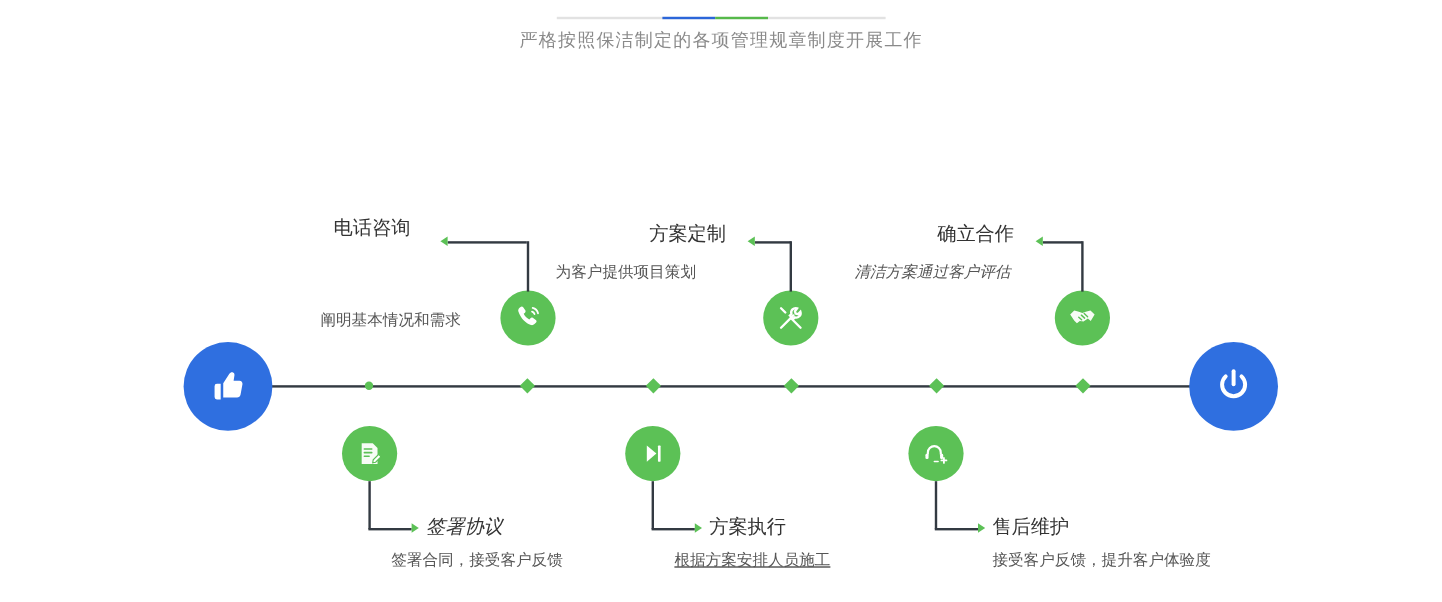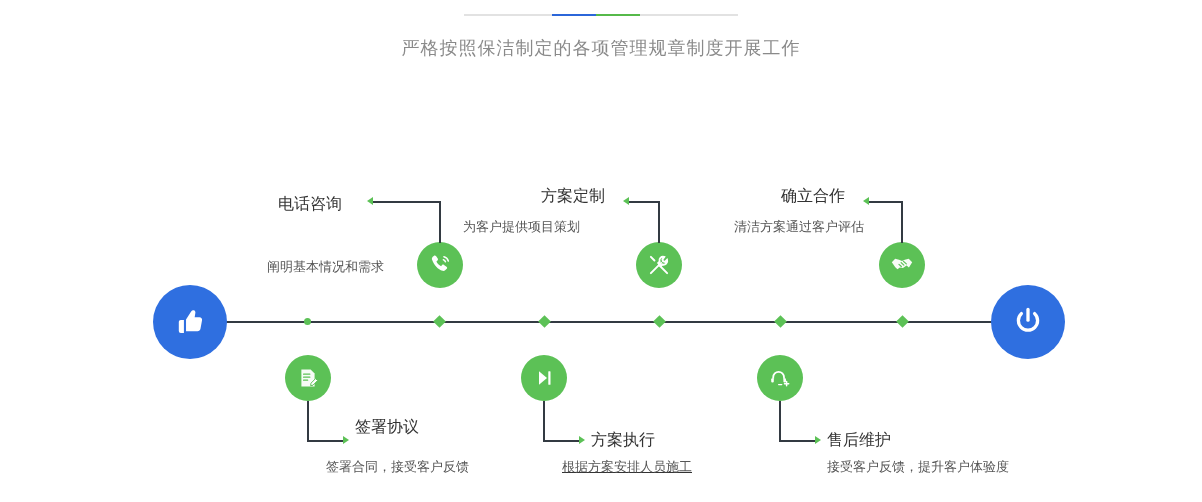--- a/index.html
+++ b/index.html
@@ -20,21 +20,21 @@
     font-weight:400;margin-top:38px;line-height:44px;
   }
   .rule{
     position:relative;width:274px;height:2px;margin:14px auto 0;
     background:#e2e2e2;
   }
   .rule .seg{position:absolute;top:0;height:2px;width:44px;}
   .rule .seg.blue{left:88px;background:#2b66d9;}
   .rule .seg.green{left:132px;background:#56b94a;}
   .subtitle{
-    font-size:18px;color:#8a8a8a;margin-top:20px;letter-spacing:1px;
+    font-size:15px;color:#8a8a8a;margin-top:8px;letter-spacing:1px;
   }
 
   
   .axis{
     position:absolute;left:160px;top:321px;width:882px;height:2px;
     background:#333a42;
   }
   .endcap{
     position:absolute;border-radius:50%;background:#2f6fe0;
     display:flex;align-items:center;justify-content:center;color:#fff;
@@ -106,41 +106,41 @@
         <path d="M6.3 3.6c.6-.6 1.5-.5 2 .2l1.6 2.3c.4.6.3 1.3-.2 1.8l-1 .9c.8 1.9 2.4 3.5 4.3 4.3l.9-1c.5-.5 1.2-.6 1.8-.2l2.3 1.6c.7.5.8 1.4.2 2l-1.2 1.2c-.7.7-1.8 1-2.7.7C10.3 16.2 6.4 12.3 4.6 7c-.3-.9 0-2 .7-2.7l1-0.7z"></path>
         <path d="M15.6 4.3a5.6 5.6 0 0 1 4.1 4.1" stroke="#ffffff" stroke-width="1.4" fill="none" stroke-linecap="round"></path>
         <path d="M15.1 7.1a2.8 2.8 0 0 1 1.9 1.9" stroke="#ffffff" stroke-width="1.4" fill="none" stroke-linecap="round"></path>
       </svg>
     </span>
   </div>
   <div class="diamond" style="left:435px;top:317px;"></div>
   <div class="connector vline" style="left:439px;top:201px;height:42px;"></div>
   <div class="connector hline" style="left:373px;top:201px;width:66px;"></div>
   <div class="arrowL" style="left:367px;top:197px;"></div>
-  <div class="lbl" style="left:255px;top:194px;text-align:center;width:110px;">
+  <div class="lbl" style="left:255px;top:181px;text-align:center;width:110px;">
     <div class="t">电话咨询</div>
   </div>
   <div class="lbl" style="left:253px;top:213px;text-align:center;width:145px;margin-top:40px;">
     <div class="d">阐明基本情况和需求</div>
   </div>
 
   <div class="node" style="left:285px;top:355px;">
     <span>
       <svg width="24" height="24" viewBox="0 0 24 24" fill="#ffffff">
         <path d="M5.4 3.4h9.2l4 4v13.2H5.4z" opacity="0.95"></path>
         <path d="M7.6 8.2h6.2M7.6 11.2h6.2M7.6 14.2h4" stroke="#5cc156" stroke-width="1.3" stroke-linecap="round"></path>
         <path d="M19.6 12.6l2 2-4.6 4.6-2.4.4.4-2.4z" fill="#ffffff" stroke="#5cc156" stroke-width="1"></path>
       </svg>
     </span>
   </div>
   <div class="dot" style="left:304px;top:318px;"></div>
   <div class="connector vline" style="left:307px;top:401px;height:40px;"></div>
   <div class="connector hline" style="left:307px;top:440px;width:36px;"></div>
   <div class="arrowR" style="left:343px;top:436px;"></div>
-  <div class="lbl" style="left:355px;top:417px;">
+  <div class="lbl" style="left:355px;top:430px;font-style:italic;">
     <div class="t">签署协议</div>
   </div>
   <div class="lbl" style="left:326px;top:453px;">
     <div class="d">签署合同，接受客户反馈</div>
   </div>
 
   <div class="node" style="left:636px;top:242px;">
     <span>
       <svg width="26" height="26" viewBox="0 0 24 24" fill="none" stroke="#ffffff" stroke-width="1.8" stroke-linecap="round">
         <path d="M4.5 19.5L14 10"></path>
@@ -188,21 +188,21 @@
       </svg>
     </span>
   </div>
   <div class="diamond" style="left:898px;top:317px;"></div>
   <div class="connector vline" style="left:901px;top:201px;height:42px;"></div>
   <div class="connector hline" style="left:869px;top:201px;width:33px;"></div>
   <div class="arrowL" style="left:863px;top:197px;"></div>
   <div class="lbl" style="left:781px;top:186px;text-align:right;">
     <div class="t">确立合作</div>
   </div>
-  <div class="lbl" style="left:734px;top:213px;">
+  <div class="lbl" style="left:712px;top:213px;font-style:italic;">
     <div class="d">清洁方案通过客户评估</div>
   </div>
 
   <div class="node" style="left:757px;top:355px;">
     <span>
       <svg width="24" height="24" viewBox="0 0 24 24" fill="#ffffff">
         <path d="M4.3 12.8v-1.6a6.3 6.3 0 0 1 12.6 0v1.6h-1.8v-1.6a4.5 4.5 0 0 0-9 0v1.6z"></path>
         <rect x="3.2" y="12.2" width="2.6" height="4.4" rx="1.1"></rect>
         <rect x="15.4" y="12.2" width="2.6" height="4.4" rx="1.1"></rect>
         <path d="M10.6 18.6h3.2" stroke="#ffffff" stroke-width="1.2" stroke-linecap="round"></path>

